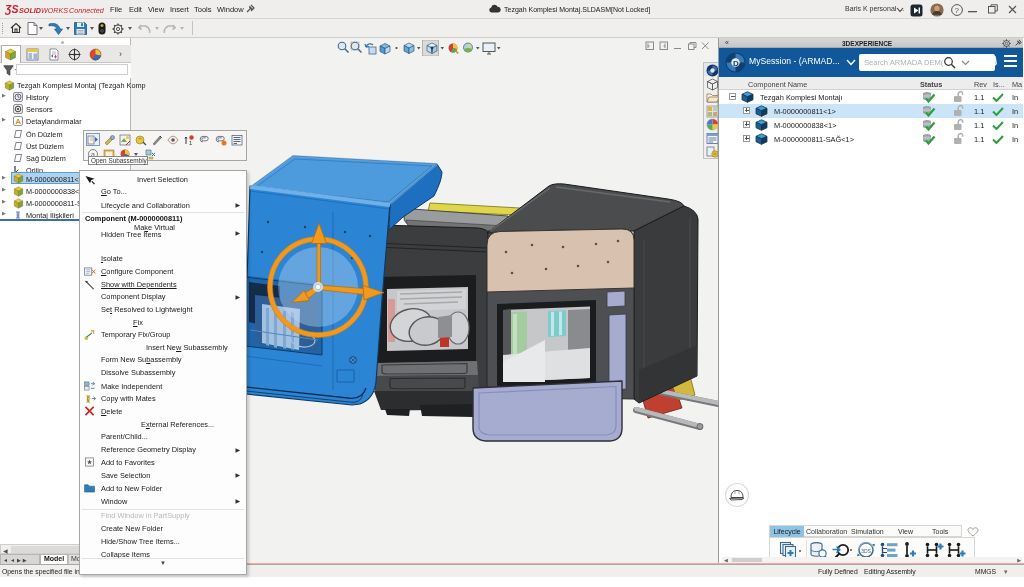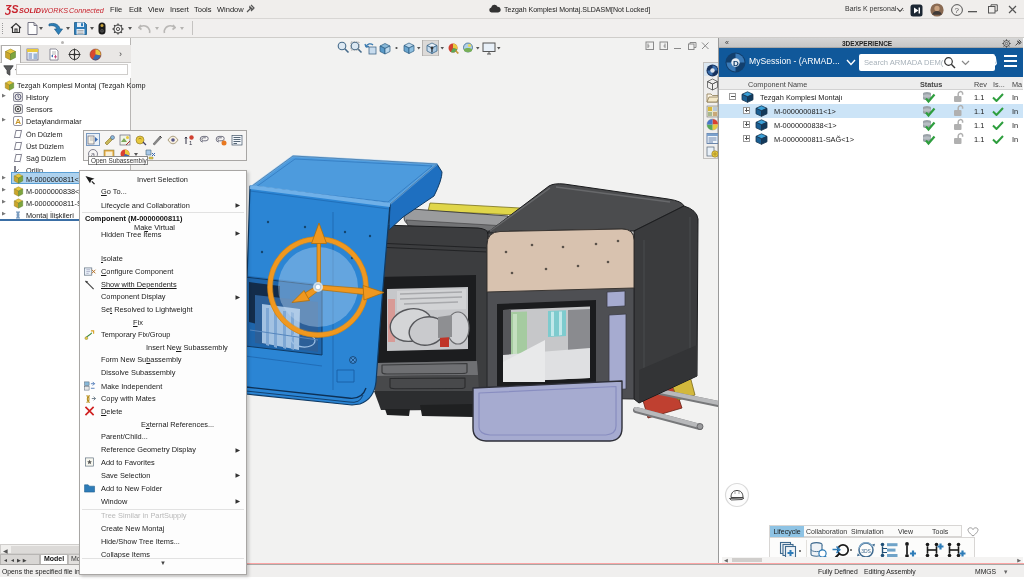--- a/index.html
+++ b/index.html
@@ -974,21 +974,21 @@
   <div class="mi" style="top:286.5px;">Add to Favorites</div>
   <div class="mi" style="top:299.5px;">Save Selection</div>
       <div class="arrowR" style="top:300px;">▶</div>
   <svg class="micon" style="top:312px;" width="14" height="11" viewBox="0 0 14 11">
         <path d="M1 2 L5 2 L6.5 3.5 L12 3.5 L12 10 L1 10 Z" fill="#2e7cb8" stroke="#1a5a88" stroke-width="0.6"></path>
       </svg>
   <div class="mi" style="top:312.5px;">Add to New Folder</div>
   <div class="mi" style="top:325.5px;">Window</div>
       <div class="arrowR" style="top:326px;">▶</div>
   <div class="msep" style="top:337.5px;"></div>
-  <div class="mi gray" style="top:340px;">Tree Similar in PartSupply</div>
-  <div class="mi" style="top:353px;">Create New Montaj</div>
+  <div class="mi gray" style="top:340px;">Find Window in PartSupply</div>
+  <div class="mi" style="top:353px;">Create New Folder</div>
   <div class="mi" style="top:366px;">Hide/Show Tree Items...</div>
   <div class="mi" style="top:378.5px;">Collapse Items</div>
   <div class="msep" style="top:386.5px;"></div>
   <div class="abs" style="left:80px;top:389px;font-size:6px;color:#444;">▼</div>
 </div>
 
 </div>
 
 </body></html>

